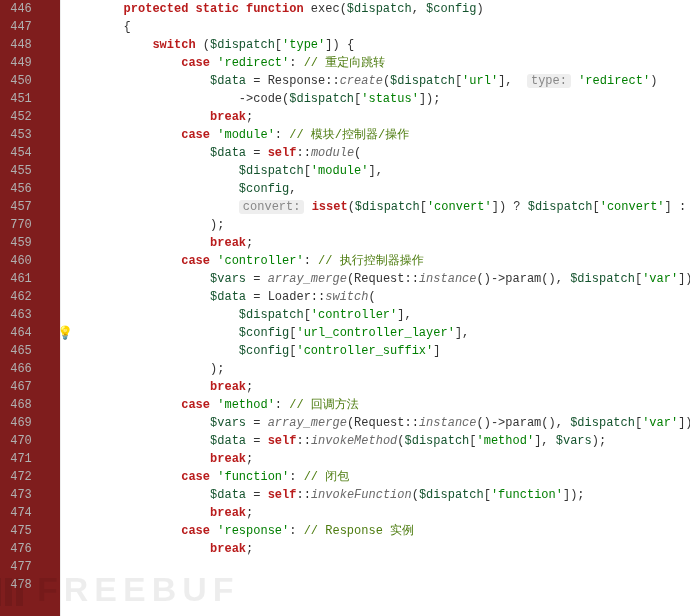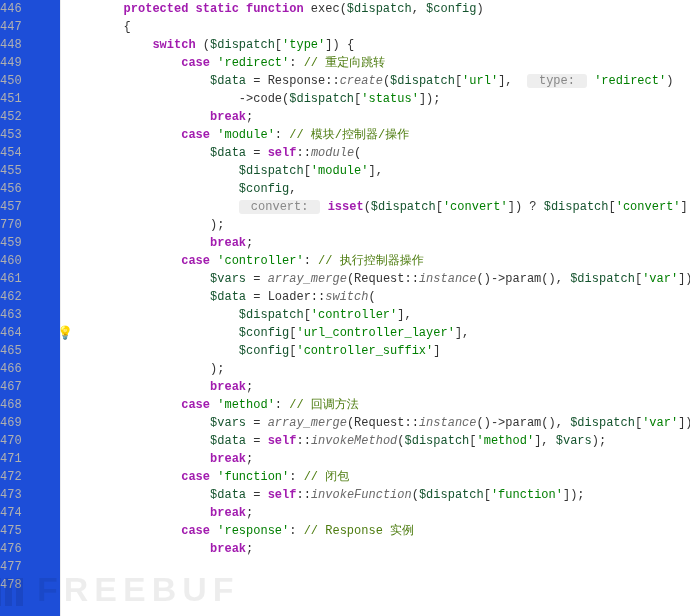--- a/index.html
+++ b/index.html
@@ -1,29 +1,29 @@
 <!DOCTYPE html>
 <html><head>
 <meta charset="utf-8">
 <style>
 html,body{margin:0;padding:0;background:#fff;font-family:Consolas,Menlo,Monaco,"Courier New",monospace;font-size:12px;line-height:18px;color:#333;overflow:hidden}
 .editor{width:690px;height:616px;position:relative;background:#fff;overflow:hidden}
-.gutter{position:absolute;left:0;top:0;width:60px;height:100%;background:#1d4ed8;border-right:1px solid #ededed;color:#b0b0b0;text-align:left;padding-top:0}
+.gutter{position:absolute;left:0;top:0;width:60px;height:100%;background:#7f1d1d;border-right:1px solid #ededed;color:#b0b0b0;text-align:center;padding-top:0}
 .gutter .ln{height:18px;padding-right:18px;box-sizing:border-box;position:relative}
 .gutter .bulb{position:absolute;right:-14px;top:1px;font-size:13px;color:#f4c430}
 .code{position:absolute;left:60px;top:0;right:0;height:100%}
 .line{height:18px;white-space:pre;padding-left:6px;position:relative}
 .line.hl{background:#fffde3}
-.kw{color:#a21caf;font-weight:bold}
+.kw{color:#b91c1c;font-weight:bold}
 .str{color:#007f00;font-weight:normal}
 .cm{color:#4d7c0f}
 .fn-i{color:#6a6a6a;font-style:italic}
 .var{color:#14532d}
 .pl{color:#333}
-.hint{background:#eee;border-radius:3px;padding:0 12px;color:#888}
+.hint{background:#eee;border-radius:3px;padding:0 4px;color:#888}
 .watermark{position:absolute;left:-6px;bottom:10px;font-family:Arial,Helvetica,sans-serif;font-weight:900;font-size:34px;letter-spacing:6px;color:rgba(0,0,0,0.07);pointer-events:none}
 .watermark .bars{display:inline-block;margin-right:10px}
 .watermark .bars span{display:inline-block;width:7px;height:28px;background:rgba(0,0,0,0.09);margin-right:4px;vertical-align:middle}
 </style>
 </head>
 <body>
 
 <div class="editor">
   <div class="gutter" id="gutter">
       <div class="ln">446</div>

